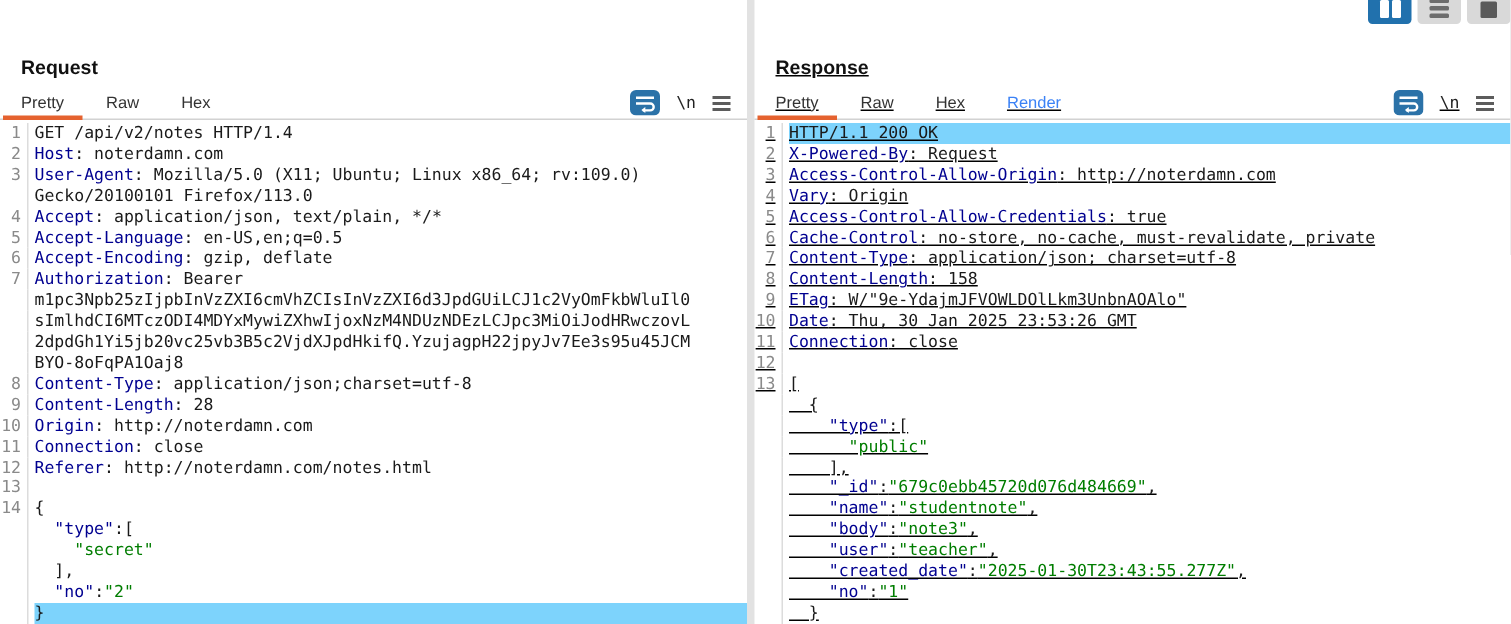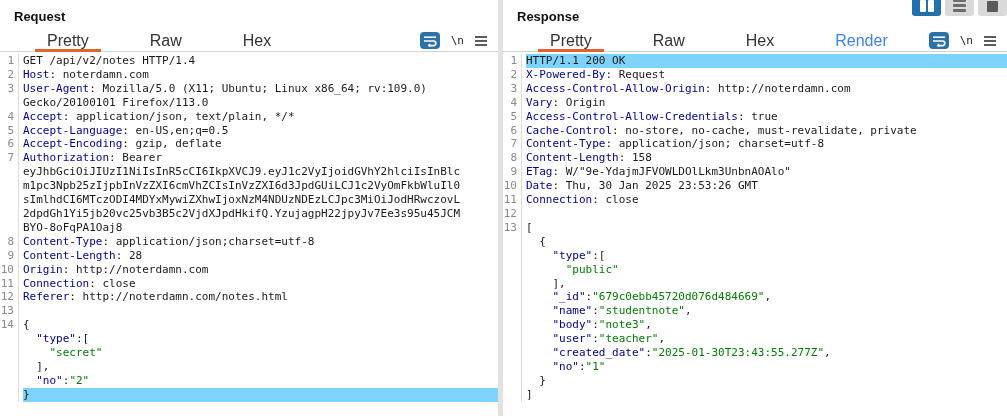--- a/index.html
+++ b/index.html
@@ -1,26 +1,26 @@
 <!DOCTYPE html>
 <html><head>
 <meta charset="utf-8">
 <style>
   * { margin:0; padding:0; box-sizing:border-box; }
   html,body { width:1007px; height:416px; overflow:hidden; background:#e2e2e2;
               font-family:"Liberation Sans", sans-serif; }
   .wrap { display:flex; width:1007px; height:416px; gap:5px; position:relative; }
   .panel { background:#ffffff; display:flex; flex-direction:column; min-width:0; height:100%; }
   .panel-req { width:498px; flex:none; }
-  .panel-res { flex:1; }
+  .panel-res { flex:1;text-decoration:underline; }
 
-  .panel-header { height:30px; padding:9px 0 0 14px; font-size:13px; font-weight:bold; color:#111; }
+  .panel-header { height:30px; padding:9px 0 0 14px; font-size:13px; font-weight:bold; color:#111;margin-top:28px; }
 
   .tabbar { height:22px; display:flex; align-items:stretch; border-bottom:1px solid #d2d2d2; position:relative; }
-  .tab { padding:0 14px; font-size:16px; color:#333; display:flex; align-items:center; position:relative; cursor:default;margin-left:33px; }
+  .tab { padding:0 14px; font-size:11px; color:#333; display:flex; align-items:center; position:relative; cursor:default; }
   .tab.selected::after { content:""; position:absolute; left:2px; right:2px; bottom:-1px; height:3px; background:#e5622f; }
   .tab.disabled { color:#3b82f6; }
   .tabbar-icons { margin-left:auto; display:flex; align-items:center; gap:11px; padding-right:11px; }
   .nl-glyph { font-family:"DejaVu Sans Mono","Liberation Mono",monospace; font-size:11px; color:#222; }
   .burger { display:flex; flex-direction:column; gap:2px; }
   .burger i { display:block; width:12px; height:2px; background:#5c5c5c; }
 
   .code { flex:1; overflow:hidden; padding-top:2px;
           font-family:"DejaVu Sans Mono","Liberation Mono",monospace;
           font-size:11px; line-height:13.9px; }
@@ -93,21 +93,20 @@
     </div>
     <div class="code">
         <div class="row"><span class="gut">1</span><span class="txt"><span class="c-p">GET /api/v2/notes HTTP/1.4</span></span></div>
         <div class="row"><span class="gut">2</span><span class="txt"><span class="c-h">Host</span><span class="c-p">: noterdamn.com</span></span></div>
         <div class="row"><span class="gut">3</span><span class="txt"><span class="c-h">User-Agent</span><span class="c-p">: Mozilla/5.0 (X11; Ubuntu; Linux x86_64; rv:109.0)</span></span></div>
         <div class="row"><span class="gut"></span><span class="txt"><span class="c-p">Gecko/20100101 Firefox/113.0</span></span></div>
         <div class="row"><span class="gut">4</span><span class="txt"><span class="c-h">Accept</span><span class="c-p">: application/json, text/plain, */*</span></span></div>
         <div class="row"><span class="gut">5</span><span class="txt"><span class="c-h">Accept-Language</span><span class="c-p">: en-US,en;q=0.5</span></span></div>
         <div class="row"><span class="gut">6</span><span class="txt"><span class="c-h">Accept-Encoding</span><span class="c-p">: gzip, deflate</span></span></div>
         <div class="row"><span class="gut">7</span><span class="txt"><span class="c-h">Authorization</span><span class="c-p">: Bearer</span></span></div>
-        <div class="row"><span class="gut"></span><span class="txt"><span class="c-p">eyJhbGciOiJIUzI1NiIsInR5cCI6IkpXVCJ9.eyJ1c2VyIjoidGVhY2hlciIsInBlc</span></span></div>
         <div class="row"><span class="gut"></span><span class="txt"><span class="c-p">m1pc3Npb25zIjpbInVzZXI6cmVhZCIsInVzZXI6d3JpdGUiLCJ1c2VyOmFkbWluIl0</span></span></div>
         <div class="row"><span class="gut"></span><span class="txt"><span class="c-p">sImlhdCI6MTczODI4MDYxMywiZXhwIjoxNzM4NDUzNDEzLCJpc3MiOiJodHRwczovL</span></span></div>
         <div class="row"><span class="gut"></span><span class="txt"><span class="c-p">2dpdGh1Yi5jb20vc25vb3B5c2VjdXJpdHkifQ.YzujagpH22jpyJv7Ee3s95u45JCM</span></span></div>
         <div class="row"><span class="gut"></span><span class="txt"><span class="c-p">BYO-8oFqPA1Oaj8</span></span></div>
         <div class="row"><span class="gut">8</span><span class="txt"><span class="c-h">Content-Type</span><span class="c-p">: application/json;charset=utf-8</span></span></div>
         <div class="row"><span class="gut">9</span><span class="txt"><span class="c-h">Content-Length</span><span class="c-p">: 28</span></span></div>
         <div class="row"><span class="gut">10</span><span class="txt"><span class="c-h">Origin</span><span class="c-p">: http://noterdamn.com</span></span></div>
         <div class="row"><span class="gut">11</span><span class="txt"><span class="c-h">Connection</span><span class="c-p">: close</span></span></div>
         <div class="row"><span class="gut">12</span><span class="txt"><span class="c-h">Referer</span><span class="c-p">: http://noterdamn.com/notes.html</span></span></div>
         <div class="row"><span class="gut">13</span><span class="txt"></span></div>

